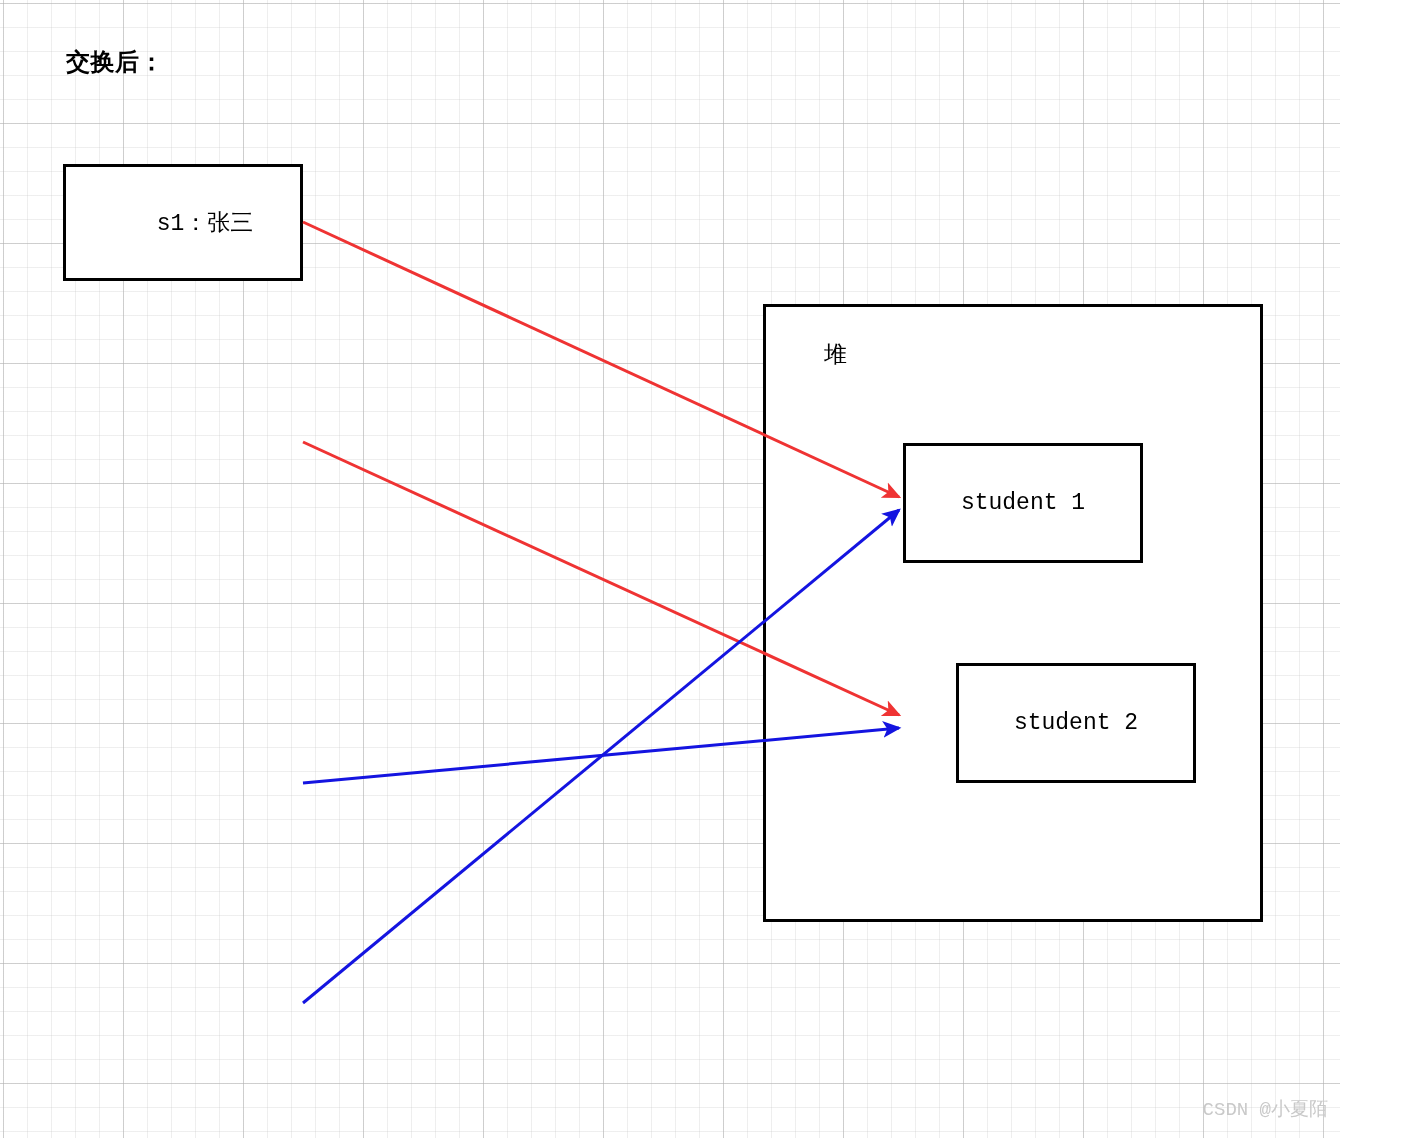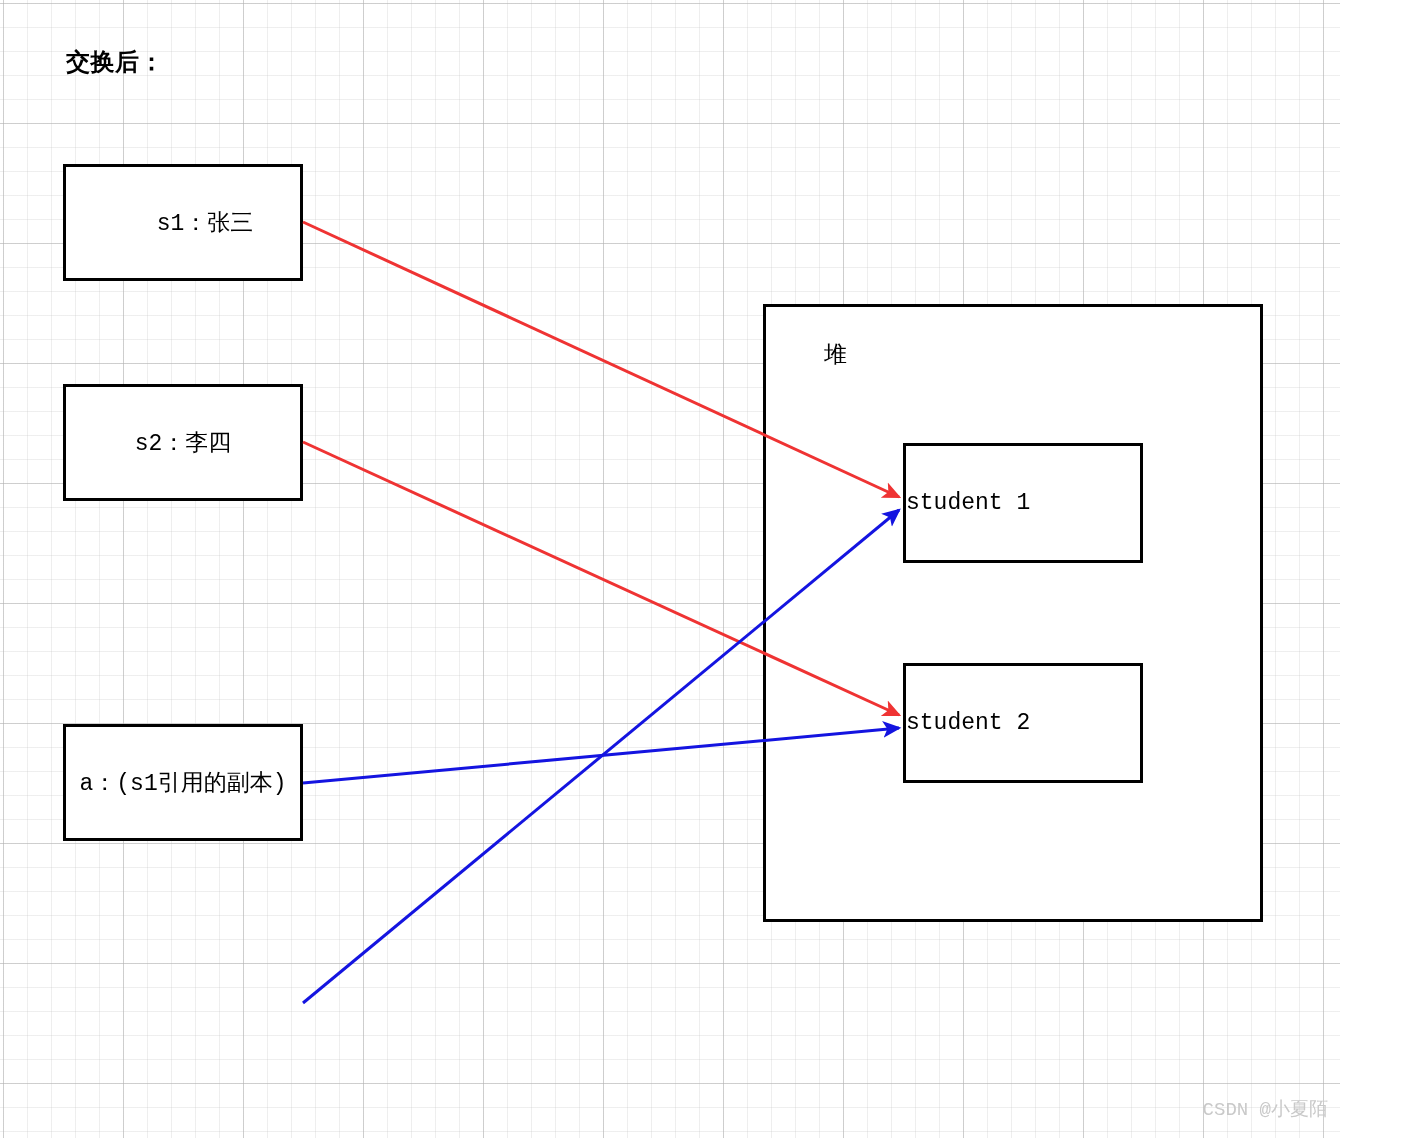--- a/index.html
+++ b/index.html
@@ -58,21 +58,21 @@
     color: #000000;
     white-space: nowrap;
   }
   .student {
     position: absolute;
     box-sizing: border-box;
     border: 3px solid #000000;
     background: #ffffff;
     display: flex;
     align-items: center;
-    justify-content: flex-start;
+    justify-content: center;
     font-size: 23px;
     color: #000000;
     white-space: nowrap;
   }
   #arrows {
     position: absolute;
     left: 0;
     top: 0;
     width: 1410px;
     height: 1138px;
@@ -92,38 +92,32 @@
 <body>
 
 <div id="canvas">
 
   <div class="title">交换后：</div>
 
   <div class="node" style="left:63px; top:164px; width:240px; height:117px;padding-left:44px;">
     <span>s1：张三</span>
   </div>
 
-  <div class="node" style="left:63px; top:384px; width:240px; height:117px;">
-    <span>s2：李四</span>
-  </div>
 
-  <div class="node" style="left:63px; top:724px; width:240px; height:117px;">
-    <span>a：(s1引用的副本)</span>
-  </div>
 
 
   <div class="heap" style="left:763px; top:304px; width:500px; height:618px;">
     <div class="heap-label">堆</div>
   </div>
 
   <div class="student" style="left:903px; top:443px; width:240px; height:120px;">
     <span>student 1</span>
   </div>
 
-  <div class="student" style="left:903px; top:663px; width:240px; height:120px;">
+  <div class="student" style="left:956px; top:663px; width:240px; height:120px;">
     <span>student 2</span>
   </div>
 
   <svg id="arrows" viewBox="0 0 1410 1138">
     <defs>
       <marker id="head-red" markerWidth="7" markerHeight="7" refX="5.4" refY="3" orient="auto" markerUnits="strokeWidth">
         <path d="M0,0.2 L6.2,3 L0,5.8 L1.5,3 Z" fill="#ef3333"></path>
       </marker>
       <marker id="head-blue" markerWidth="7" markerHeight="7" refX="5.4" refY="3" orient="auto" markerUnits="strokeWidth">
         <path d="M0,0.2 L6.2,3 L0,5.8 L1.5,3 Z" fill="#1414e0"></path>

